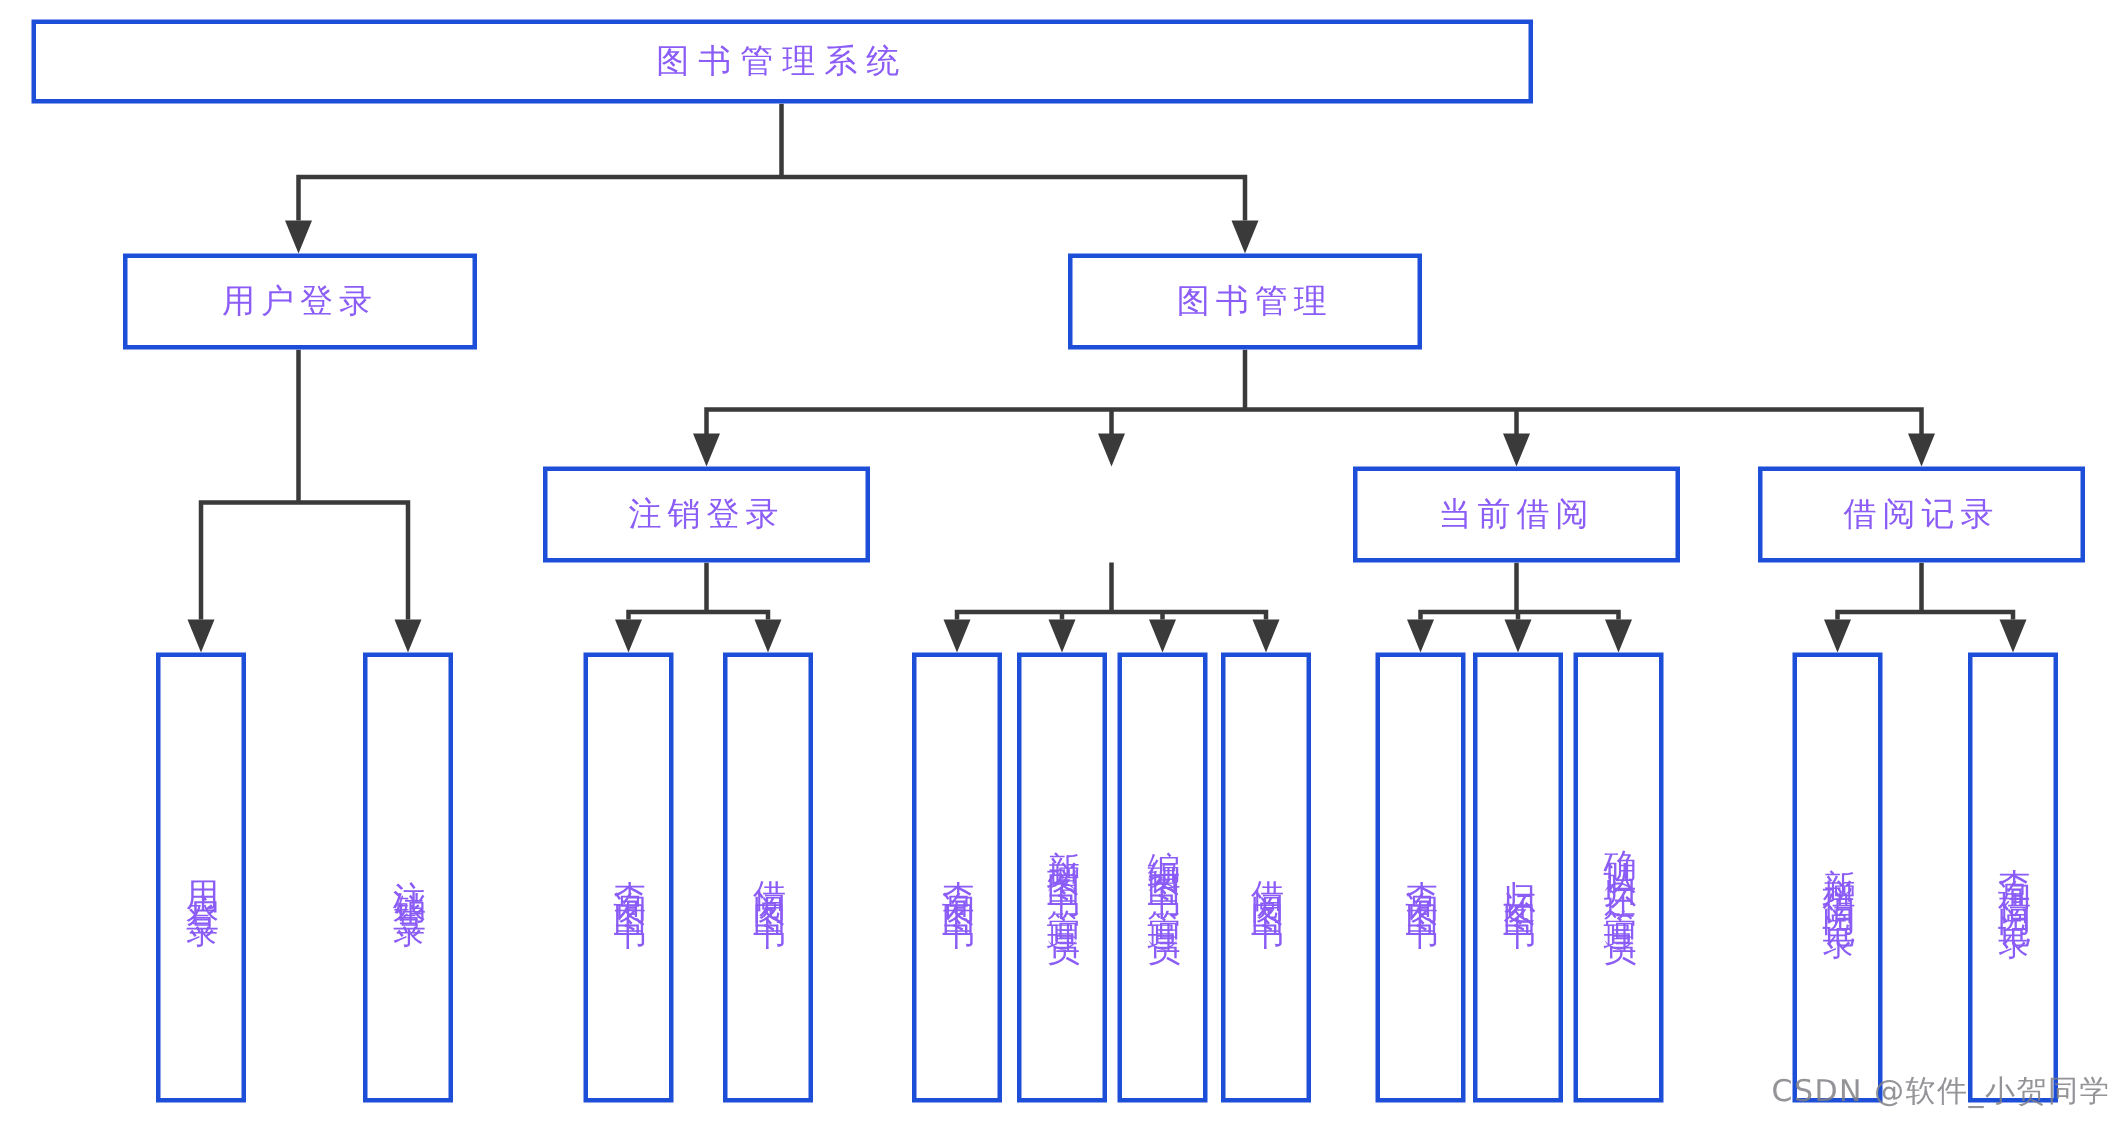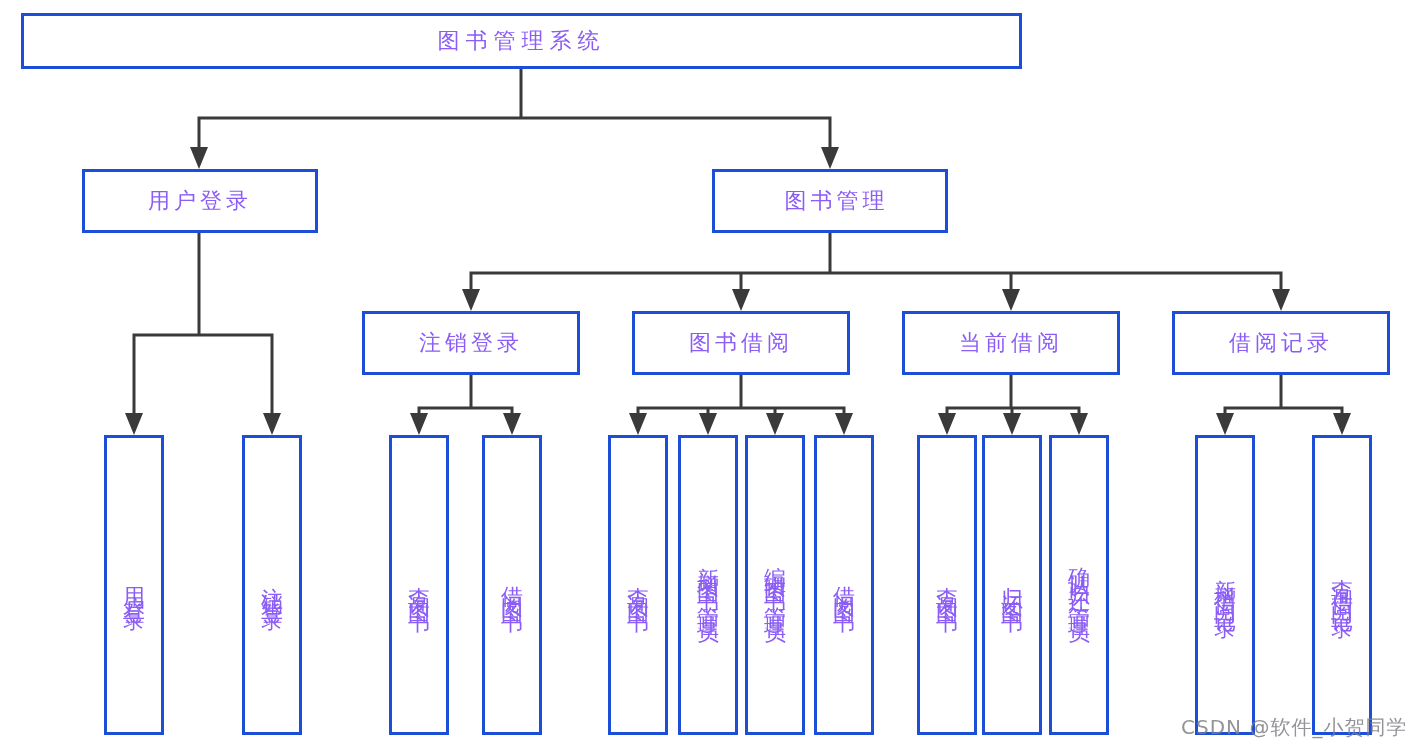--- a/index.html
+++ b/index.html
@@ -91,23 +91,20 @@
   <div class="node" style="left:82px; top:169px; width:236px; height:64px;">
     <span class="h-label">用户登录</span>
   </div>
   <div class="node" style="left:712px; top:169px; width:236px; height:64px;padding-left:13px;">
     <span class="h-label">图书管理</span>
   </div>
 
   <div class="node" style="left:362px; top:311px; width:218px; height:64px;">
     <span class="h-label">注销登录</span>
   </div>
-  <div class="node" style="left:632px; top:311px; width:218px; height:64px;">
-    <span class="h-label">图书借阅</span>
-  </div>
   <div class="node" style="left:902px; top:311px; width:218px; height:64px;justify-content:center;">
     <span class="h-label">当前借阅</span>
   </div>
   <div class="node" style="left:1172px; top:311px; width:218px; height:64px;">
     <span class="h-label">借阅记录</span>
   </div>
 
   <div class="node" style="left:104px; top:435px; width:60px; height:300px;">
     <span class="v-label">用户登录</span>
   </div>

